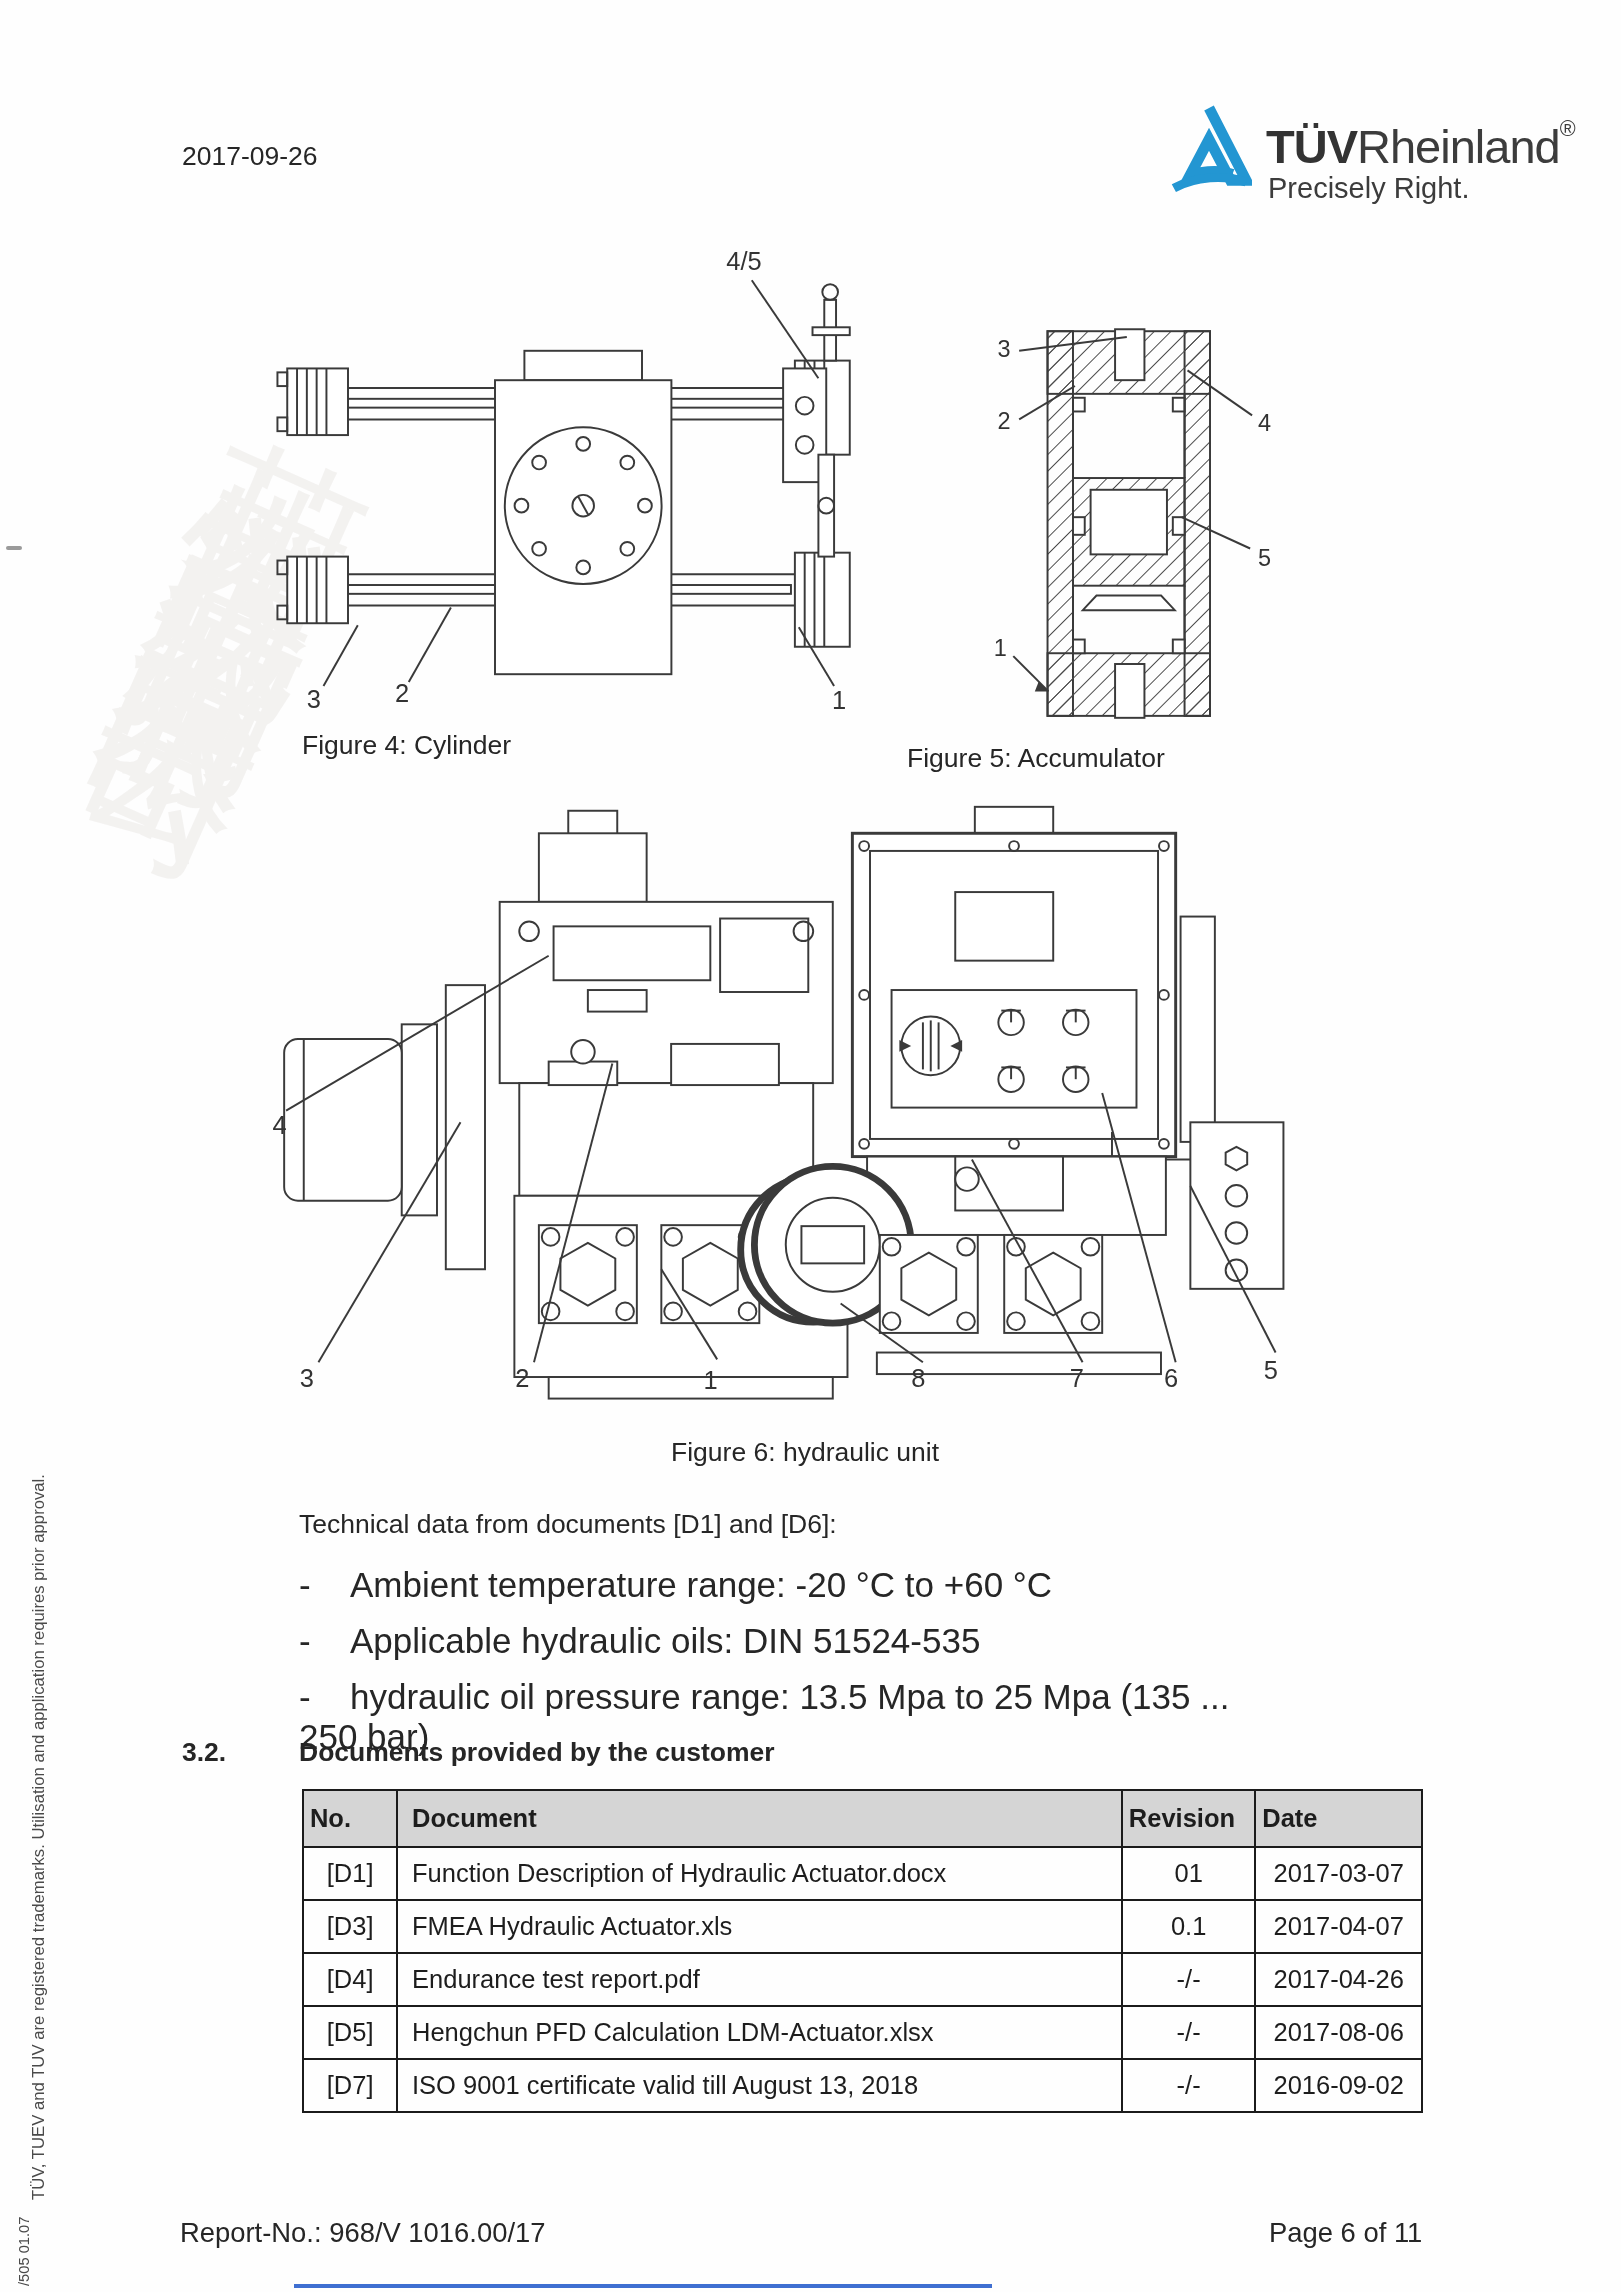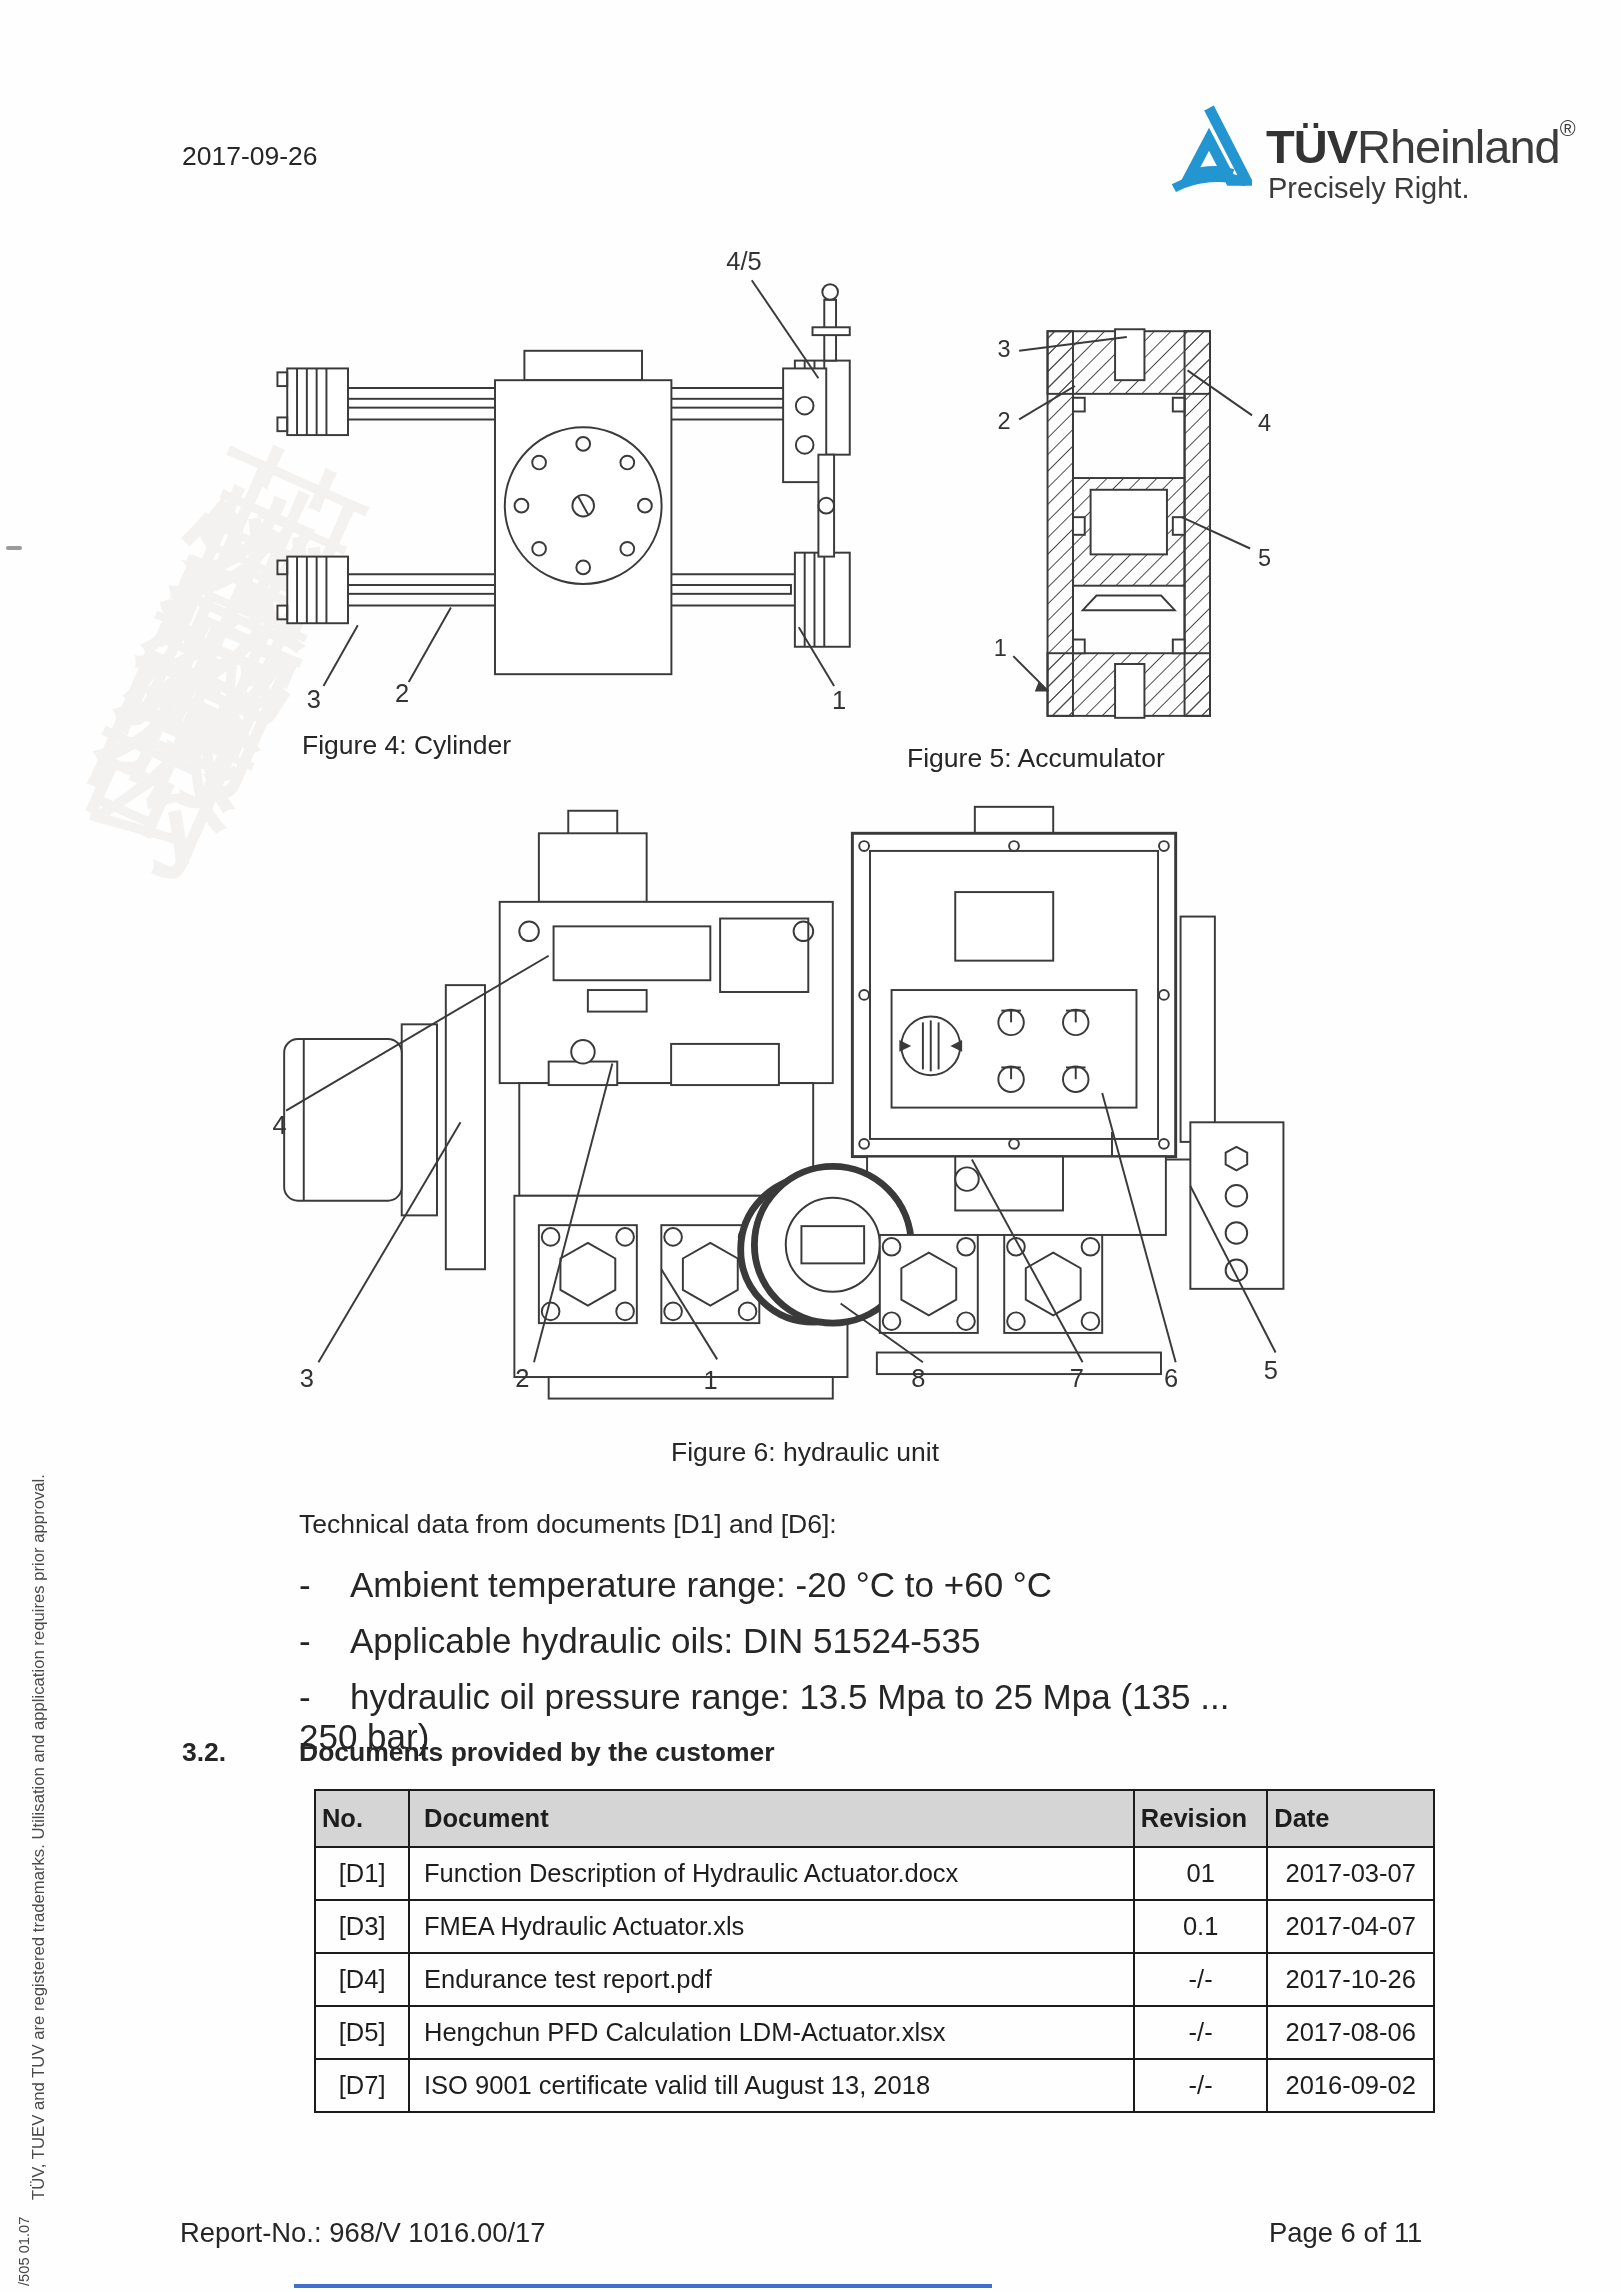--- a/index.html
+++ b/index.html
@@ -303,21 +303,21 @@
   <div class="abs caption" style="left:671px;top:1437px;">Figure 6: hydraulic unit</div>
 
   <div class="abs body-text" style="left:299px;top:1509px;">Technical data from documents [D1] and [D6]:</div>
   <div class="bullet-row" style="top:1565px;"><span class="bullet-dash">-</span><span>Ambient temperature range: -20 °C to +60 °C</span></div>
   <div class="bullet-row" style="top:1621px;"><span class="bullet-dash">-</span><span>Applicable hydraulic oils: DIN 51524-535</span></div>
   <div class="bullet-row" style="top:1677px;"><span class="bullet-dash">-</span><span>hydraulic oil pressure range: 13.5 Mpa to 25 Mpa (135 ... 250 bar)</span></div>
 
   <div class="abs sec-num" style="left:182px;top:1737px;">3.2.</div>
   <div class="abs sec-title" style="left:299px;top:1737px;">Documents provided by the customer</div>
 
-  <table class="doc abs" style="left:314px;top:1789px;border-radius:15px;">
+  <table class="doc abs" style="left:302px;top:1789px;border-radius:15px;">
     <colgroup>
         <col style="width:94px">
         <col style="width:722px">
         <col style="width:133px">
         <col style="width:166px">
       </colgroup>
     <tbody>
         <tr>
       <th class="c-no">No.</th>
       <th class="c-doc">Document</th>
@@ -333,21 +333,21 @@
     <tr>
       <td class="c-no">[D3]</td>
       <td class="c-doc">FMEA Hydraulic Actuator.xls</td>
       <td class="c-rev">0.1</td>
       <td class="c-date">2017-04-07</td>
     </tr>
     <tr>
       <td class="c-no">[D4]</td>
       <td class="c-doc">Endurance test report.pdf</td>
       <td class="c-rev">-/-</td>
-      <td class="c-date">2017-10-26</td>
+      <td class="c-date">2017-04-26</td>
     </tr>
     <tr>
       <td class="c-no">[D5]</td>
       <td class="c-doc">Hengchun PFD Calculation LDM-Actuator.xlsx</td>
       <td class="c-rev">-/-</td>
       <td class="c-date">2017-08-06</td>
     </tr>
     <tr>
       <td class="c-no">[D7]</td>
       <td class="c-doc">ISO 9001 certificate valid till August 13, 2018</td>

